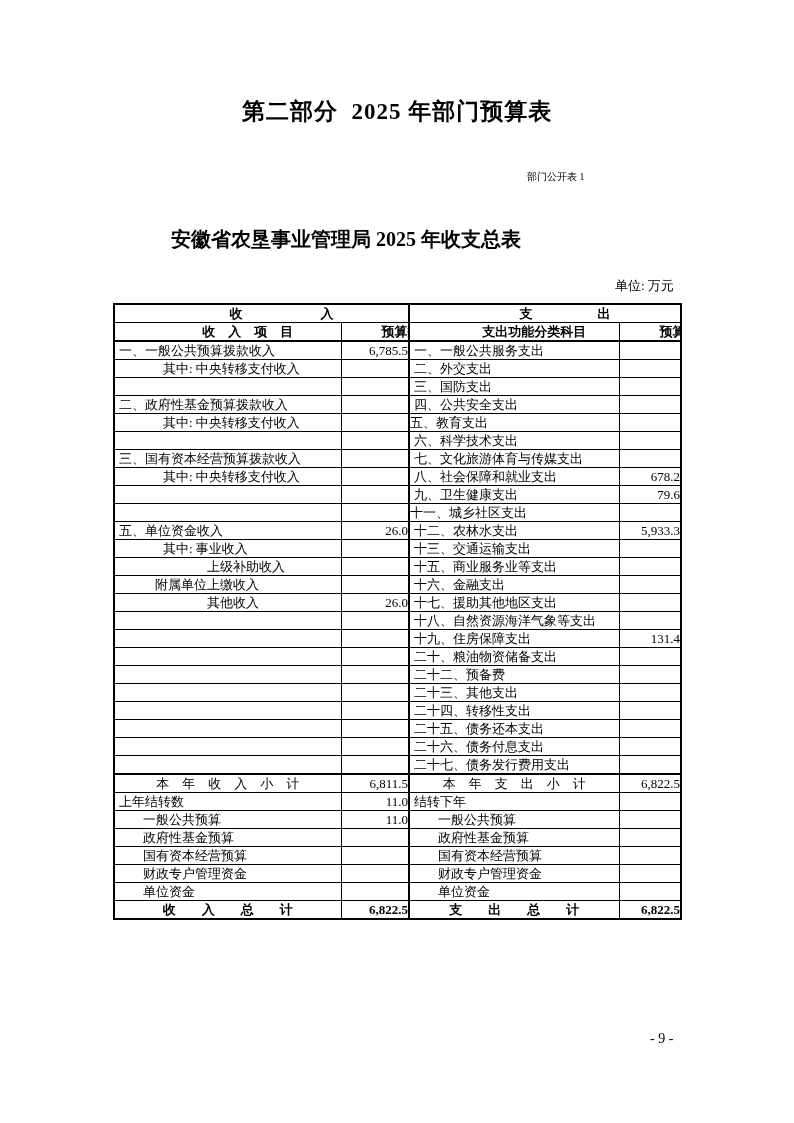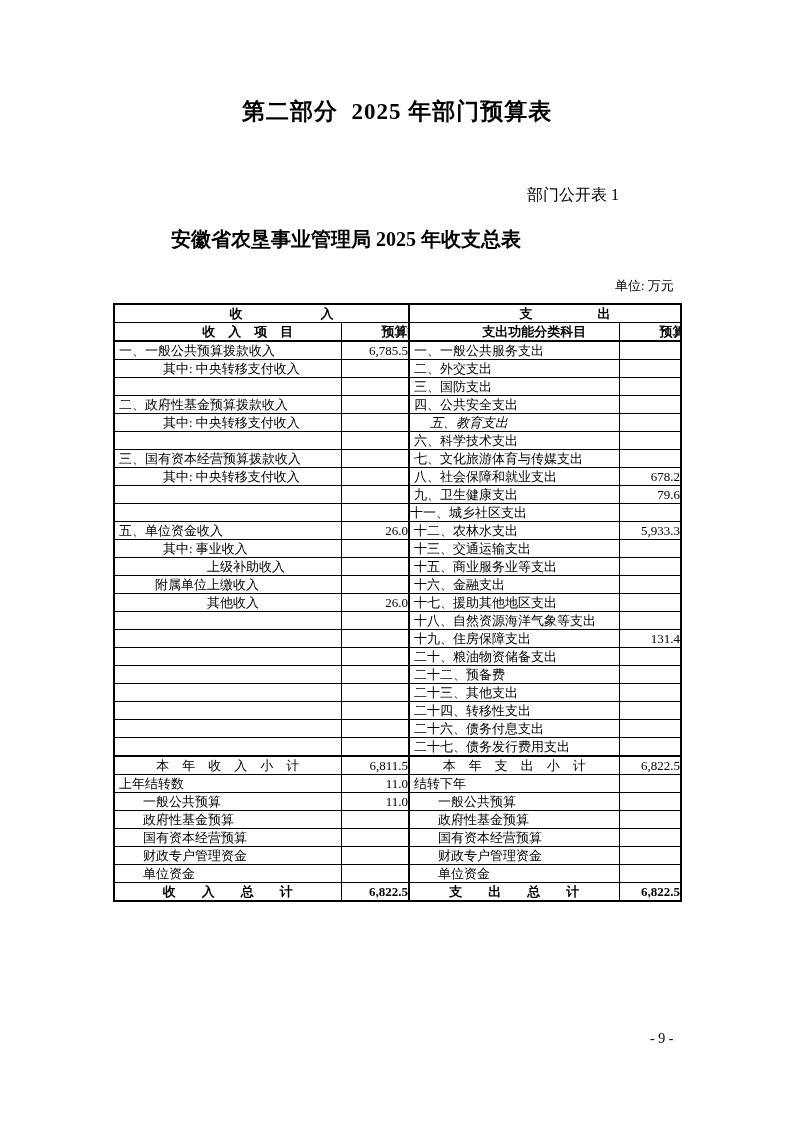--- a/index.html
+++ b/index.html
@@ -12,22 +12,22 @@
     font-family:"Liberation Serif","DejaVu Serif",serif;
     overflow:hidden;
   }
   .doc-title {
     position:absolute; top:96px; left:0; width:794px;
     text-align:center;
     font-size:23px; font-weight:bold; letter-spacing:1px;
     white-space:pre;
   }
   .table-label {
-    position:absolute; top:185px; left:527px;
-    font-size:16px; white-space:pre;text-align:center;
+    position:absolute; top:170px; left:527px;
+    font-size:10px; white-space:pre;text-align:center;
   }
   .table-title {
     position:absolute; top:226px; left:-51px; width:794px;
     text-align:center;
     font-size:20px; font-weight:bold;
     white-space:pre;
   }
   .unit-note {
     position:absolute; top:277px; left:615px;
     font-size:13px; white-space:pre;
@@ -112,21 +112,21 @@
         </tr>
         <tr>
           <td class="lbl" style="padding-left: 4px;">二、政府性基金预算拨款收入</td>
           <td class="val"></td>
           <td class="lbl mid" style="padding-left: 4px;">四、公共安全支出</td>
           <td class="val"></td>
         </tr>
         <tr>
           <td class="lbl" style="padding-left: 48px;">其中: 中央转移支付收入</td>
           <td class="val"></td>
-          <td class="lbl mid" style="padding-left: 20px; font-style: italic;">五、教育支出</td>
+          <td class="lbl mid" style="padding-left: 0;">五、教育支出</td>
           <td class="val"></td>
         </tr>
         <tr>
           <td class="lbl" style="padding-left: 4px;"></td>
           <td class="val"></td>
           <td class="lbl mid" style="padding-left: 4px;">六、科学技术支出</td>
           <td class="val"></td>
         </tr>
         <tr>
           <td class="lbl" style="padding-left: 4px;">三、国有资本经营预算拨款收入</td>
@@ -209,20 +209,26 @@
         <tr>
           <td class="lbl" style="padding-left: 4px;"></td>
           <td class="val"></td>
           <td class="lbl mid" style="padding-left: 4px;">二十三、其他支出</td>
           <td class="val"></td>
         </tr>
         <tr>
           <td class="lbl" style="padding-left: 4px;"></td>
           <td class="val"></td>
           <td class="lbl mid" style="padding-left: 4px;">二十四、转移性支出</td>
+          <td class="val"></td>
+        </tr>
+        <tr>
+          <td class="lbl" style="padding-left: 4px;"></td>
+          <td class="val"></td>
+          <td class="lbl mid" style="padding-left: 4px;">二十五、债务还本支出</td>
           <td class="val"></td>
         </tr>
         <tr>
           <td class="lbl" style="padding-left: 4px;"></td>
           <td class="val"></td>
           <td class="lbl mid" style="padding-left: 4px;">二十六、债务付息支出</td>
           <td class="val"></td>
         </tr>
         <tr>
           <td class="lbl" style="padding-left: 4px;"></td>

